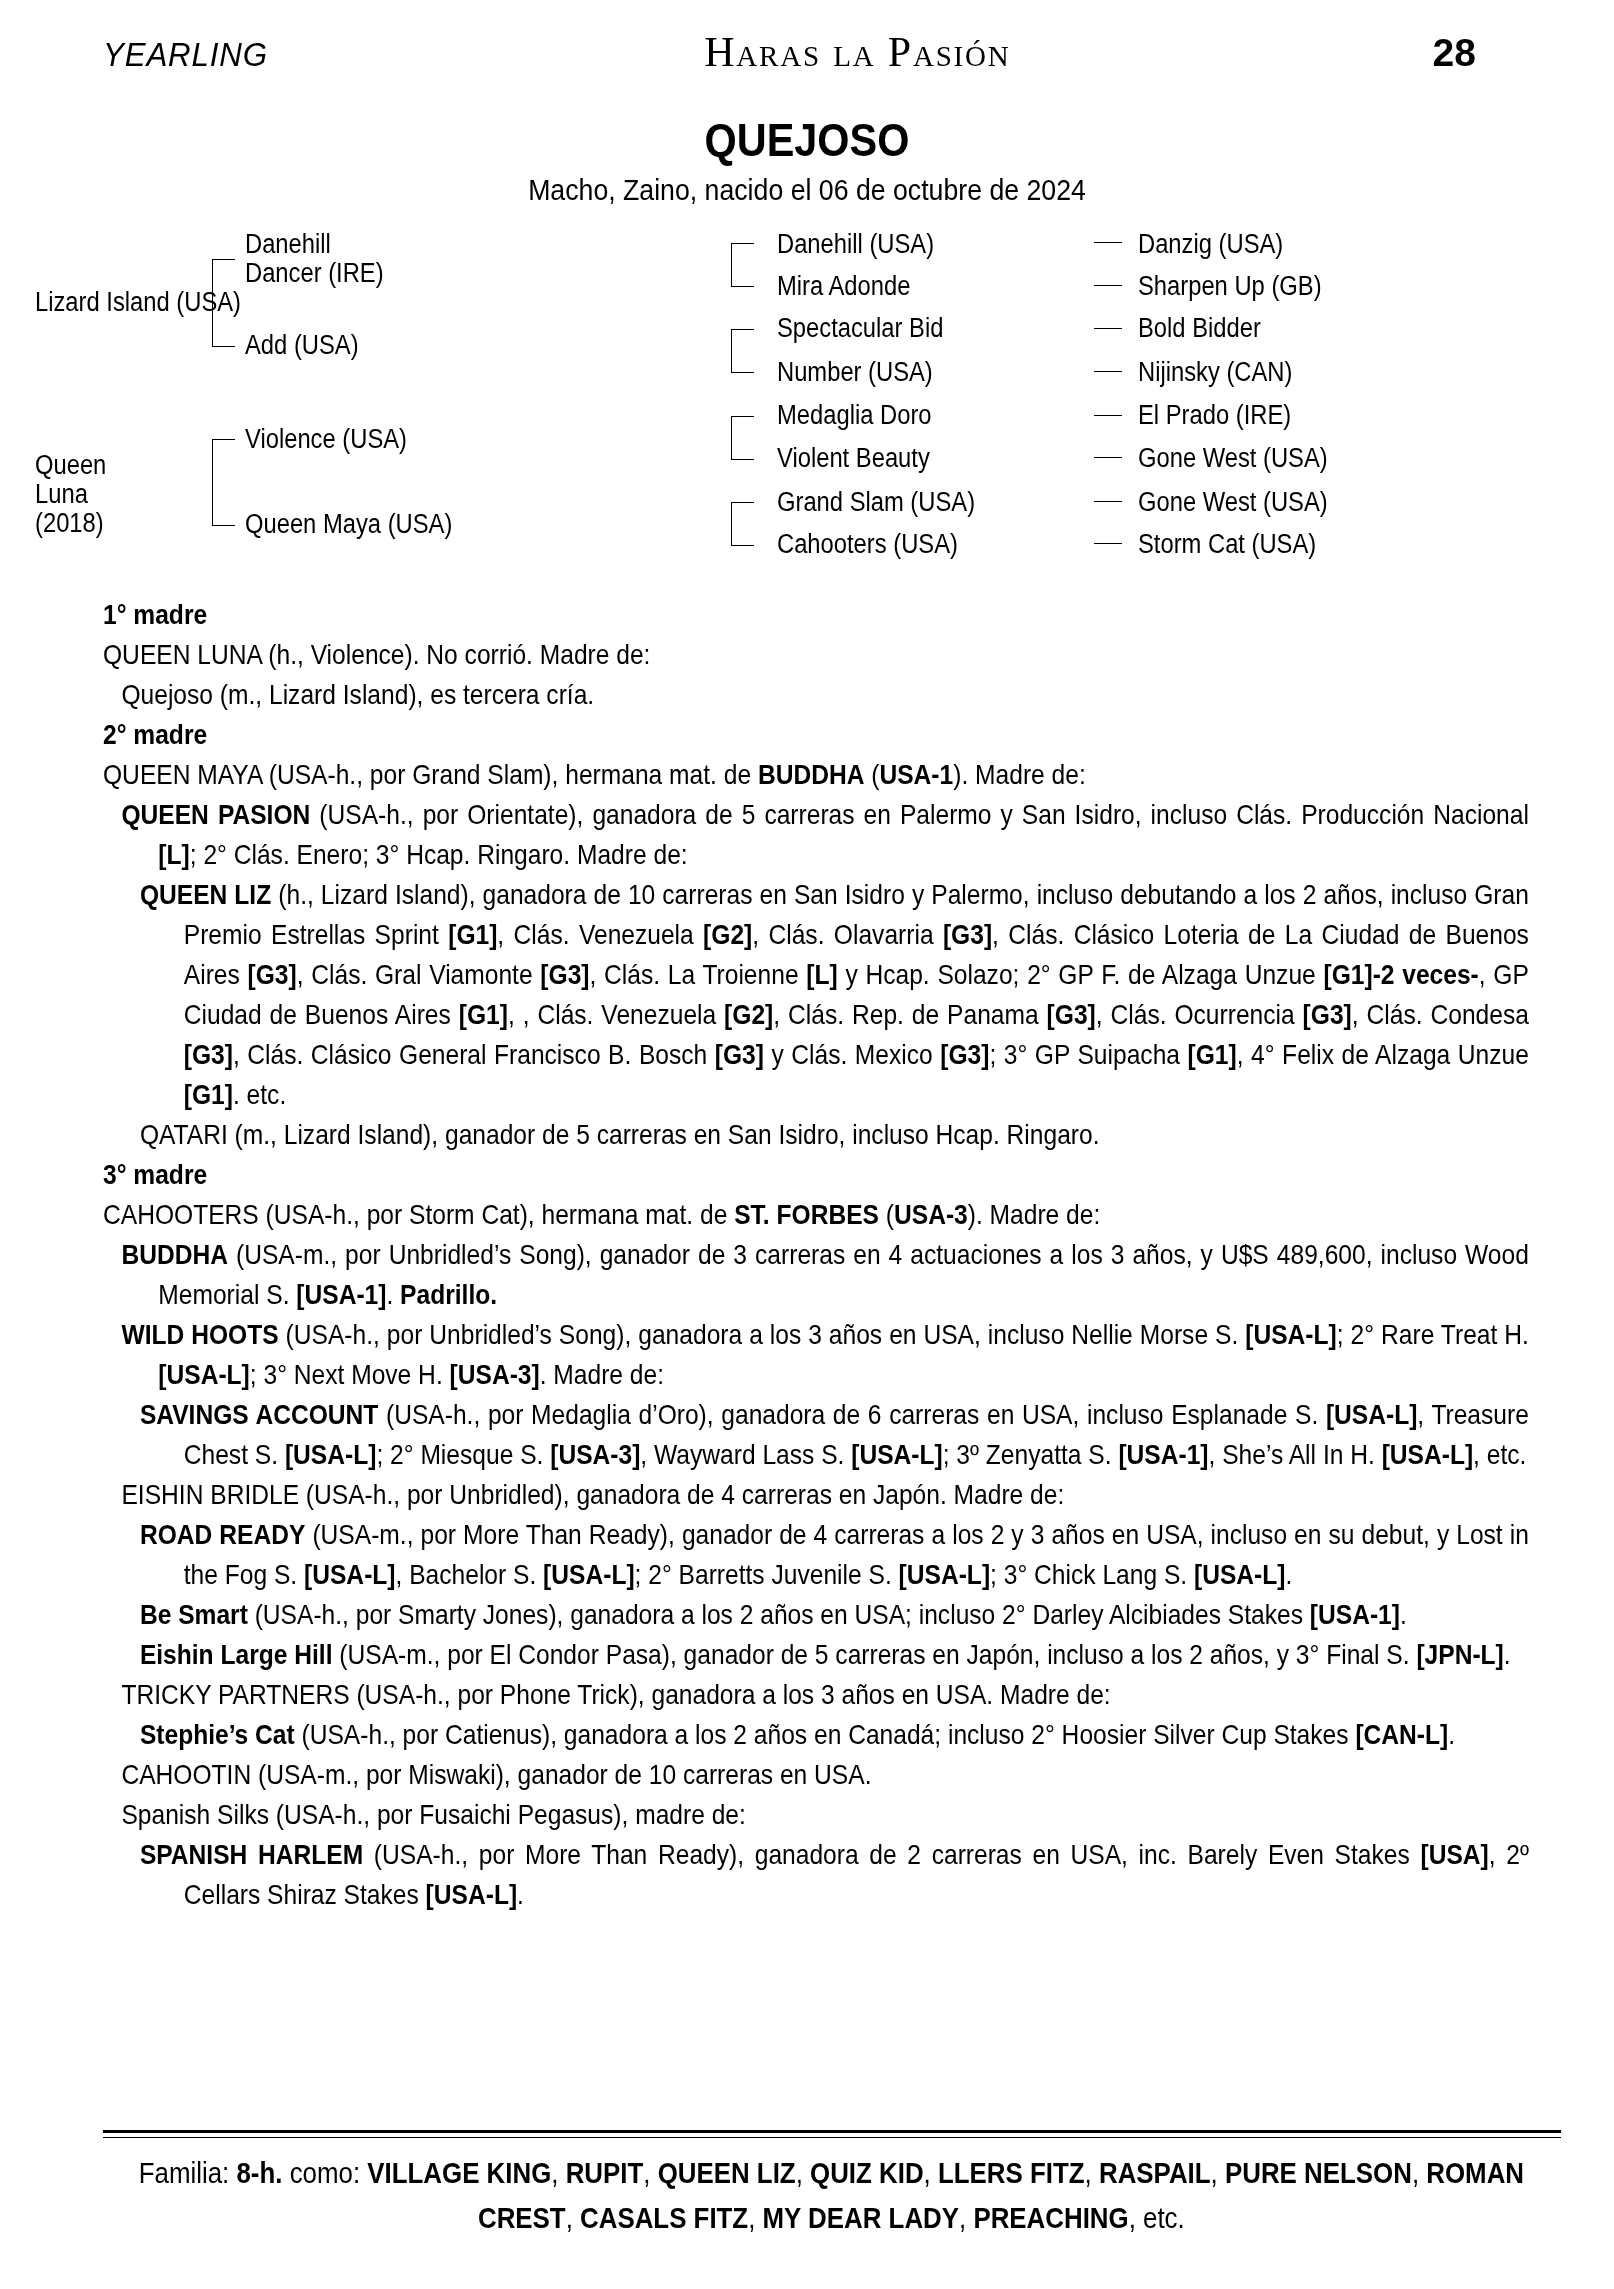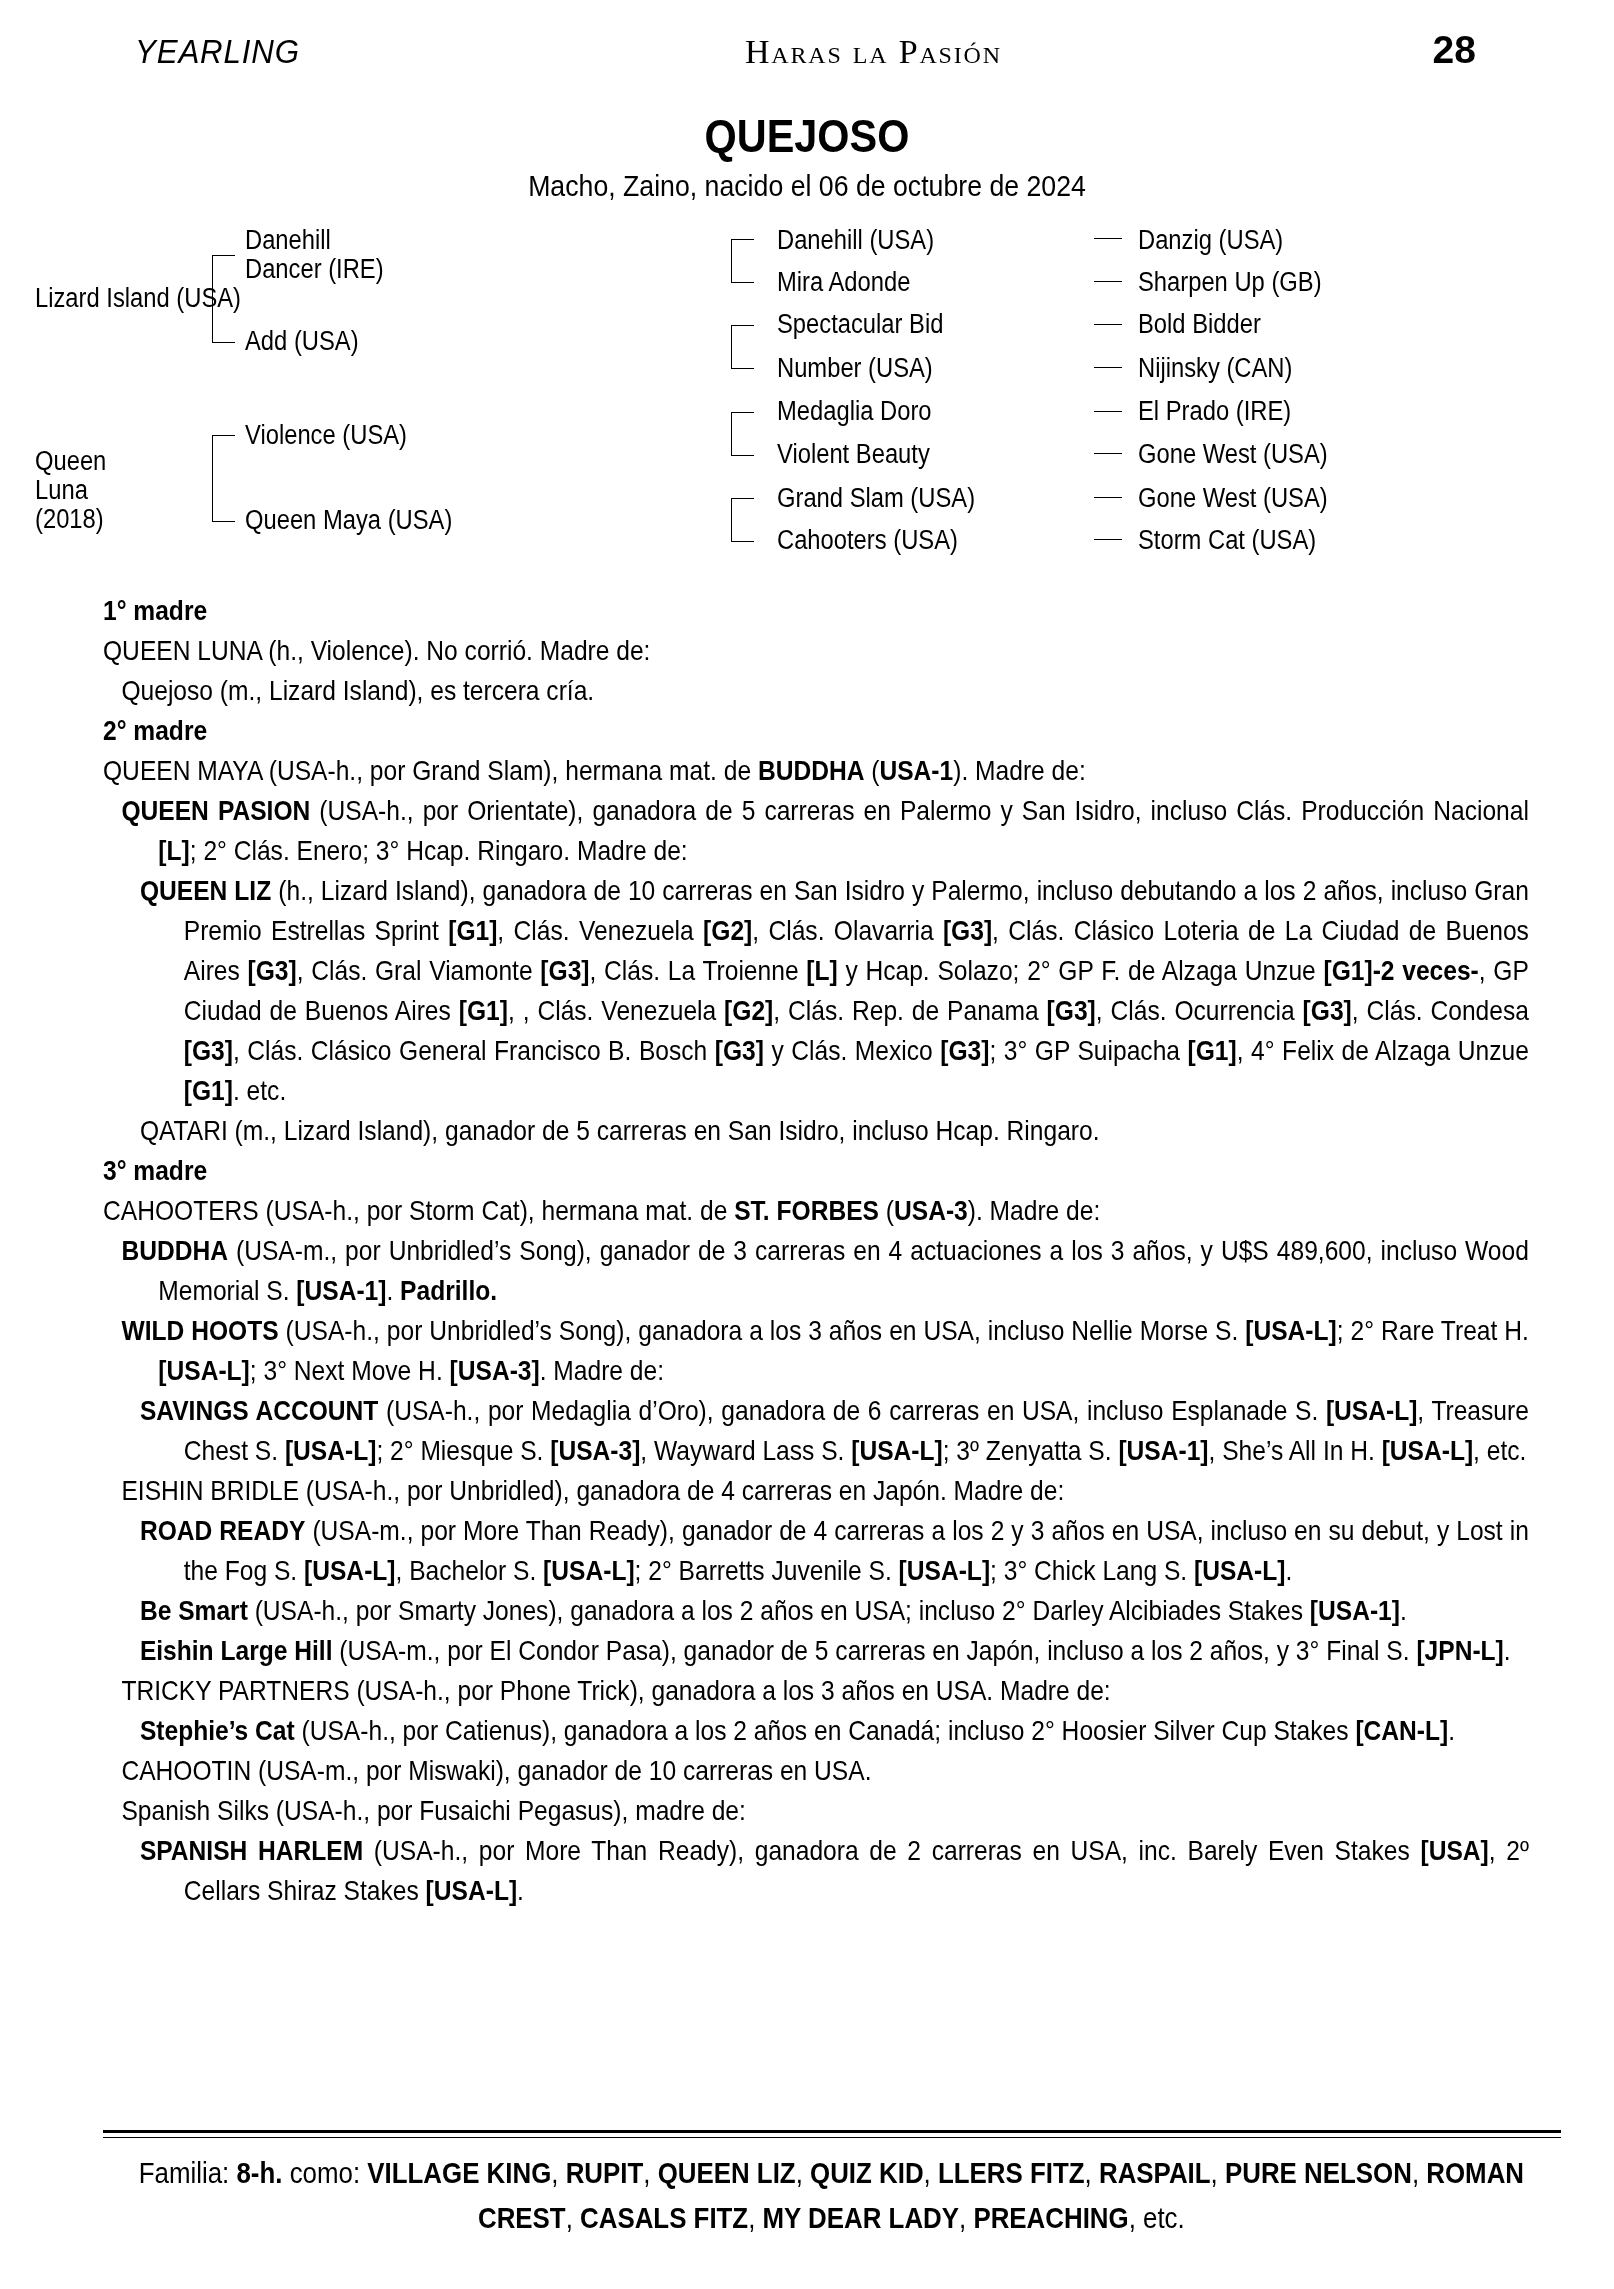--- a/index.html
+++ b/index.html
@@ -1,21 +1,21 @@
 <!DOCTYPE html>
 <html style="font-size:14.8px"><head>
 <meta charset="utf-8">
 <style>
   html,body{margin:0;padding:0;background:#888;}
   .page{position:relative;width:1614px;height:2290px;background:#ffffff;color:#000;
         font-family:"Liberation Sans",sans-serif;overflow:hidden;margin:0 auto;}
   
-  .hdr{display:flex;justify-content:space-between;align-items:baseline;padding:28px 138px 0 103px;margin-left:32px;}
+  .hdr{display:flex;justify-content:space-between;align-items:baseline;padding:28px 138px 0 103px;}
   .yearling{font-style:italic;font-size:34px;letter-spacing:0.9px;transform:scaleX(.92);transform-origin:0 50%;}
-  .haras{font-family:"Liberation Serif",serif;font-variant:small-caps;font-size:34px;letter-spacing:1.8px;}
+  .haras{font-family:"Liberation Serif",serif;font-variant:small-caps;font-size:42px;letter-spacing:1.8px;}
   .pagenum{font-weight:bold;font-size:39px;}
   
   .title{text-align:center;font-weight:bold;font-size:46px;margin:37px 0 0;transform:scaleX(.9);transform-origin:50% 50%;}
   .subtitle{text-align:center;font-size:29px;margin:7.4px 0 0;transform:scaleX(.92);transform-origin:50% 50%;}
   
   .ped{position:relative;height:362px;margin-top:14.8px;font-size:27px;line-height:29px;}
   .pn{position:absolute;transform:scaleX(.88);transform-origin:0 50%;white-space:nowrap;}
   .pn.wrap{white-space:normal;}
   .br{position:absolute;border-left:1.8px solid #000;border-top:1.8px solid #000;border-bottom:1.8px solid #000;width:22px;}
   .dash{position:absolute;border-top:1.8px solid #000;width:28px;}

